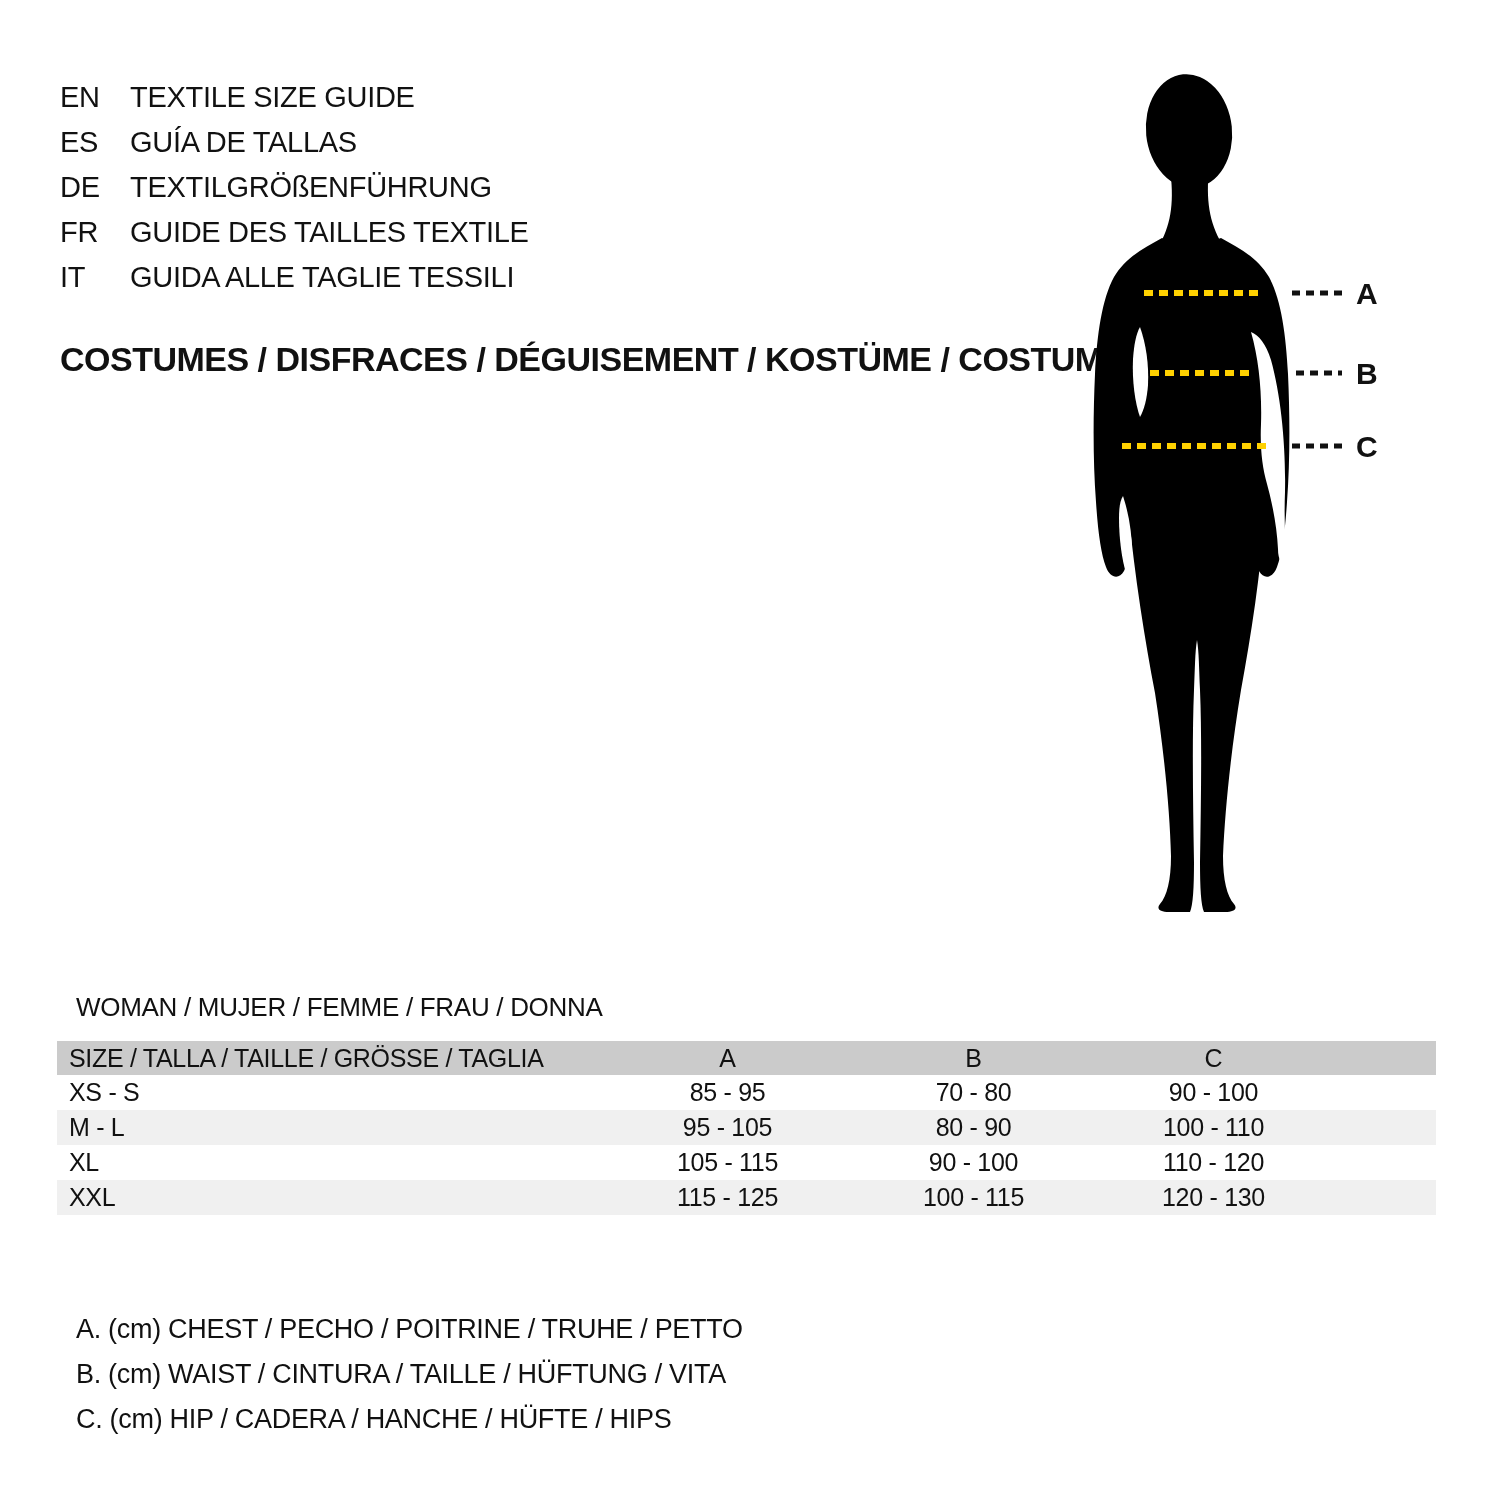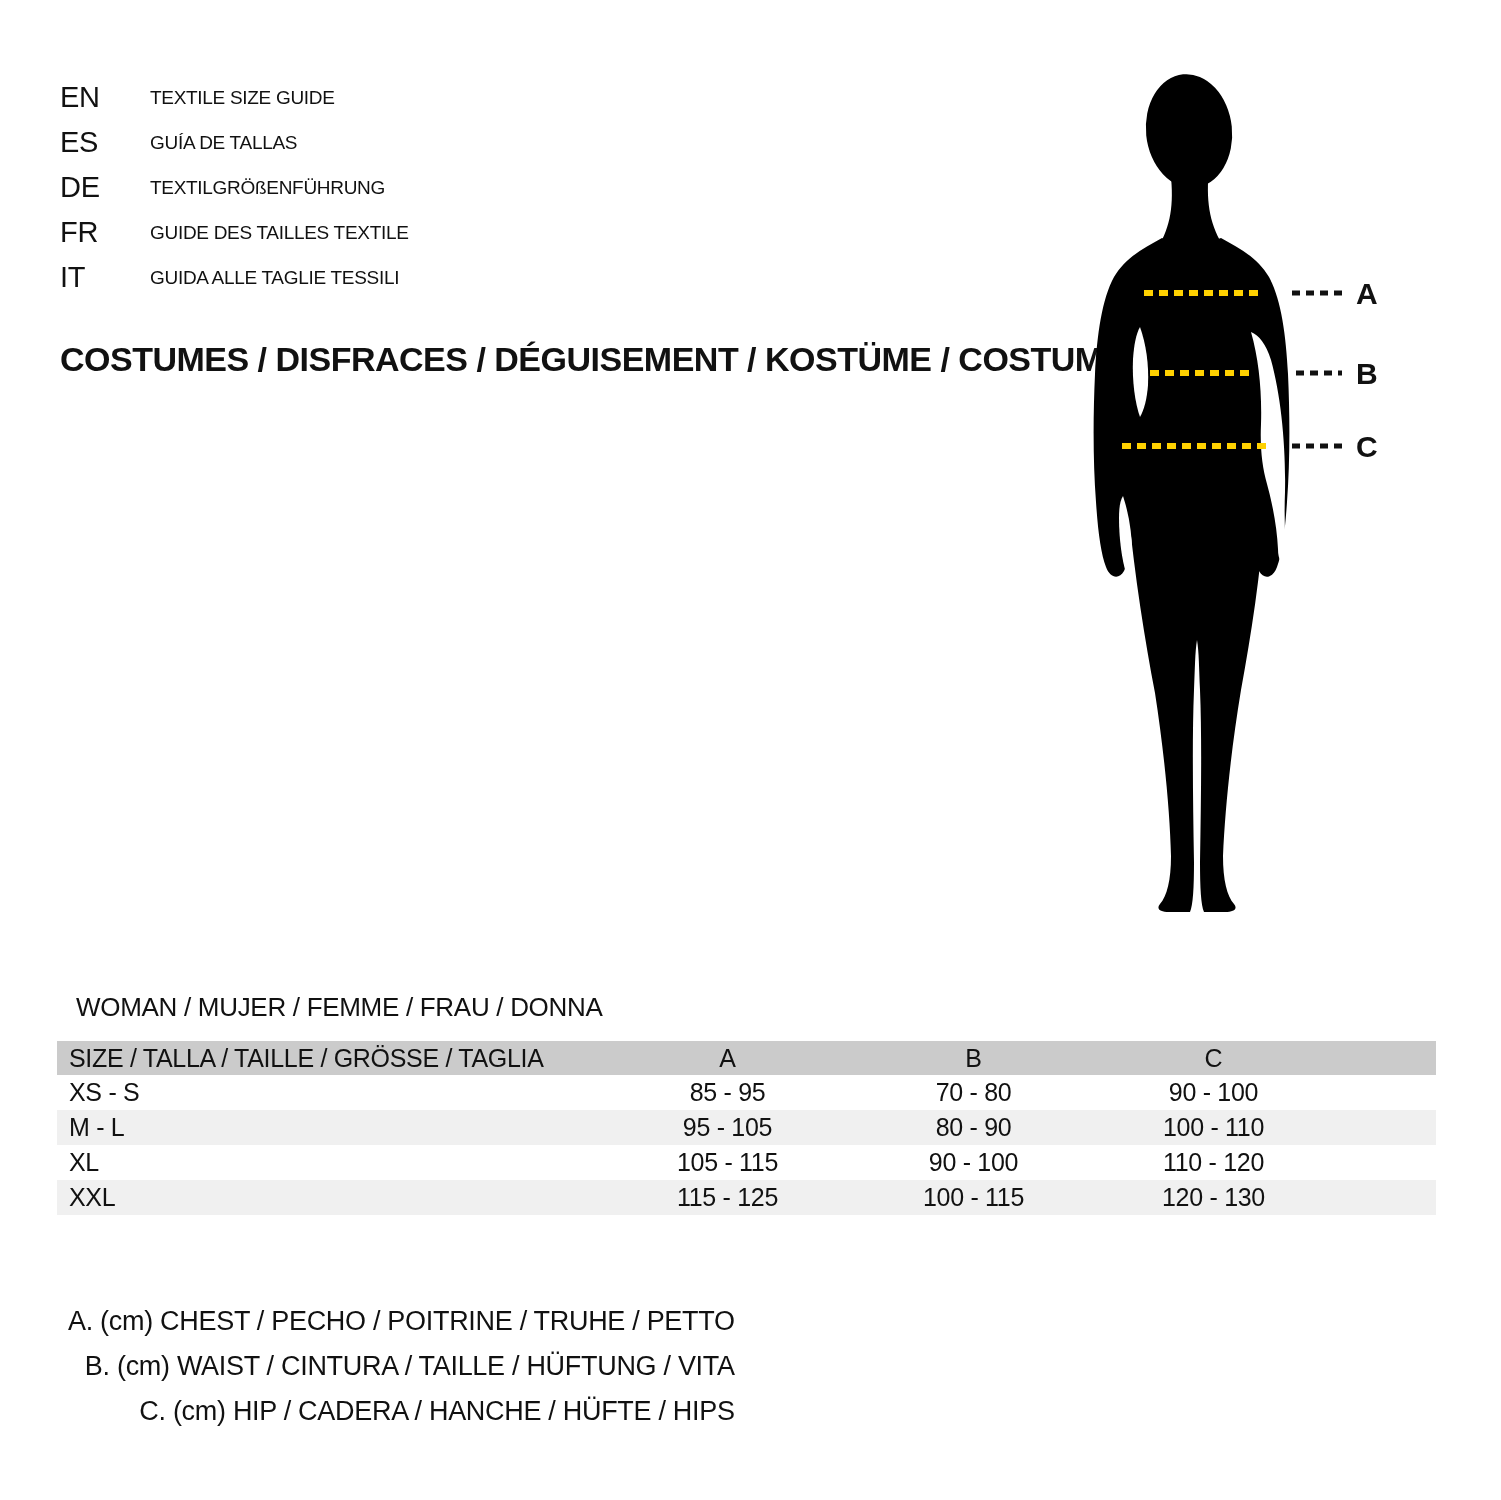--- a/index.html
+++ b/index.html
@@ -3,23 +3,23 @@
 <meta charset="utf-8">
 <style>
   html,body { margin:0; padding:0; background:#ffffff; }
   .page {
     position:relative; width:1501px; height:1500px; background:#ffffff;
     font-family:"Liberation Sans", sans-serif; color:#111111; overflow:hidden;
     font-stretch: condensed;
   }
   
   .lang-block { position:absolute; left:60px; top:75px; }
-  .lang-row { display:flex; height:45px; align-items:center;gap:20px; }
+  .lang-row { display:flex; height:45px; align-items:center; }
   .lang-code { width:70px; font-size:29px; letter-spacing:-0.3px; }
-  .lang-title { font-size:19px; letter-spacing:-0.3px; }
+  .lang-title { font-size:29px; letter-spacing:-0.3px; }
   
   .category-heading {
     position:absolute; left:60px; top:340px; margin:0;
     font-size:34px; font-weight:bold; letter-spacing:-0.5px; white-space:nowrap;
   }
   
   .figure-wrap { position:absolute; left:1040px; top:60px; width:420px; height:900px; }
   .measure-label { font-size:30px; font-weight:bold; fill:#111111; }
   
   .gender-heading {
@@ -31,21 +31,21 @@
     position:absolute; left:57px; top:1041px; width:1379px;
     border-collapse:collapse; table-layout:fixed; font-size:25px; letter-spacing:-0.3px;
   }
   .size-table th, .size-table td { font-weight:normal; padding:0; vertical-align:middle; }
   .size-table thead tr { height:34px; background:#cbcbcb; }
   .size-table tbody tr { height:35px; }
   .size-table tbody tr:nth-child(even) { background:#f0f0f0; }
   .size-table .c-size { text-align:left; padding-left:12px; }
   .size-table .c-val { text-align:center; }
   
-  .legend { position:absolute; left:60px; top:1291px; margin:8px; padding:0; list-style:none;text-align:right; }
+  .legend { position:absolute; left:60px; top:1291px; margin:16px; padding:0; list-style:none; }
   .legend li { height:45px; line-height:45px; font-size:27px; letter-spacing:-0.3px; white-space:nowrap; }
 </style>
 </head>
 <body>
 
 <div class="page">
 
   <div class="lang-block">
     <div class="lang-row">
       <span class="lang-code">EN</span>

